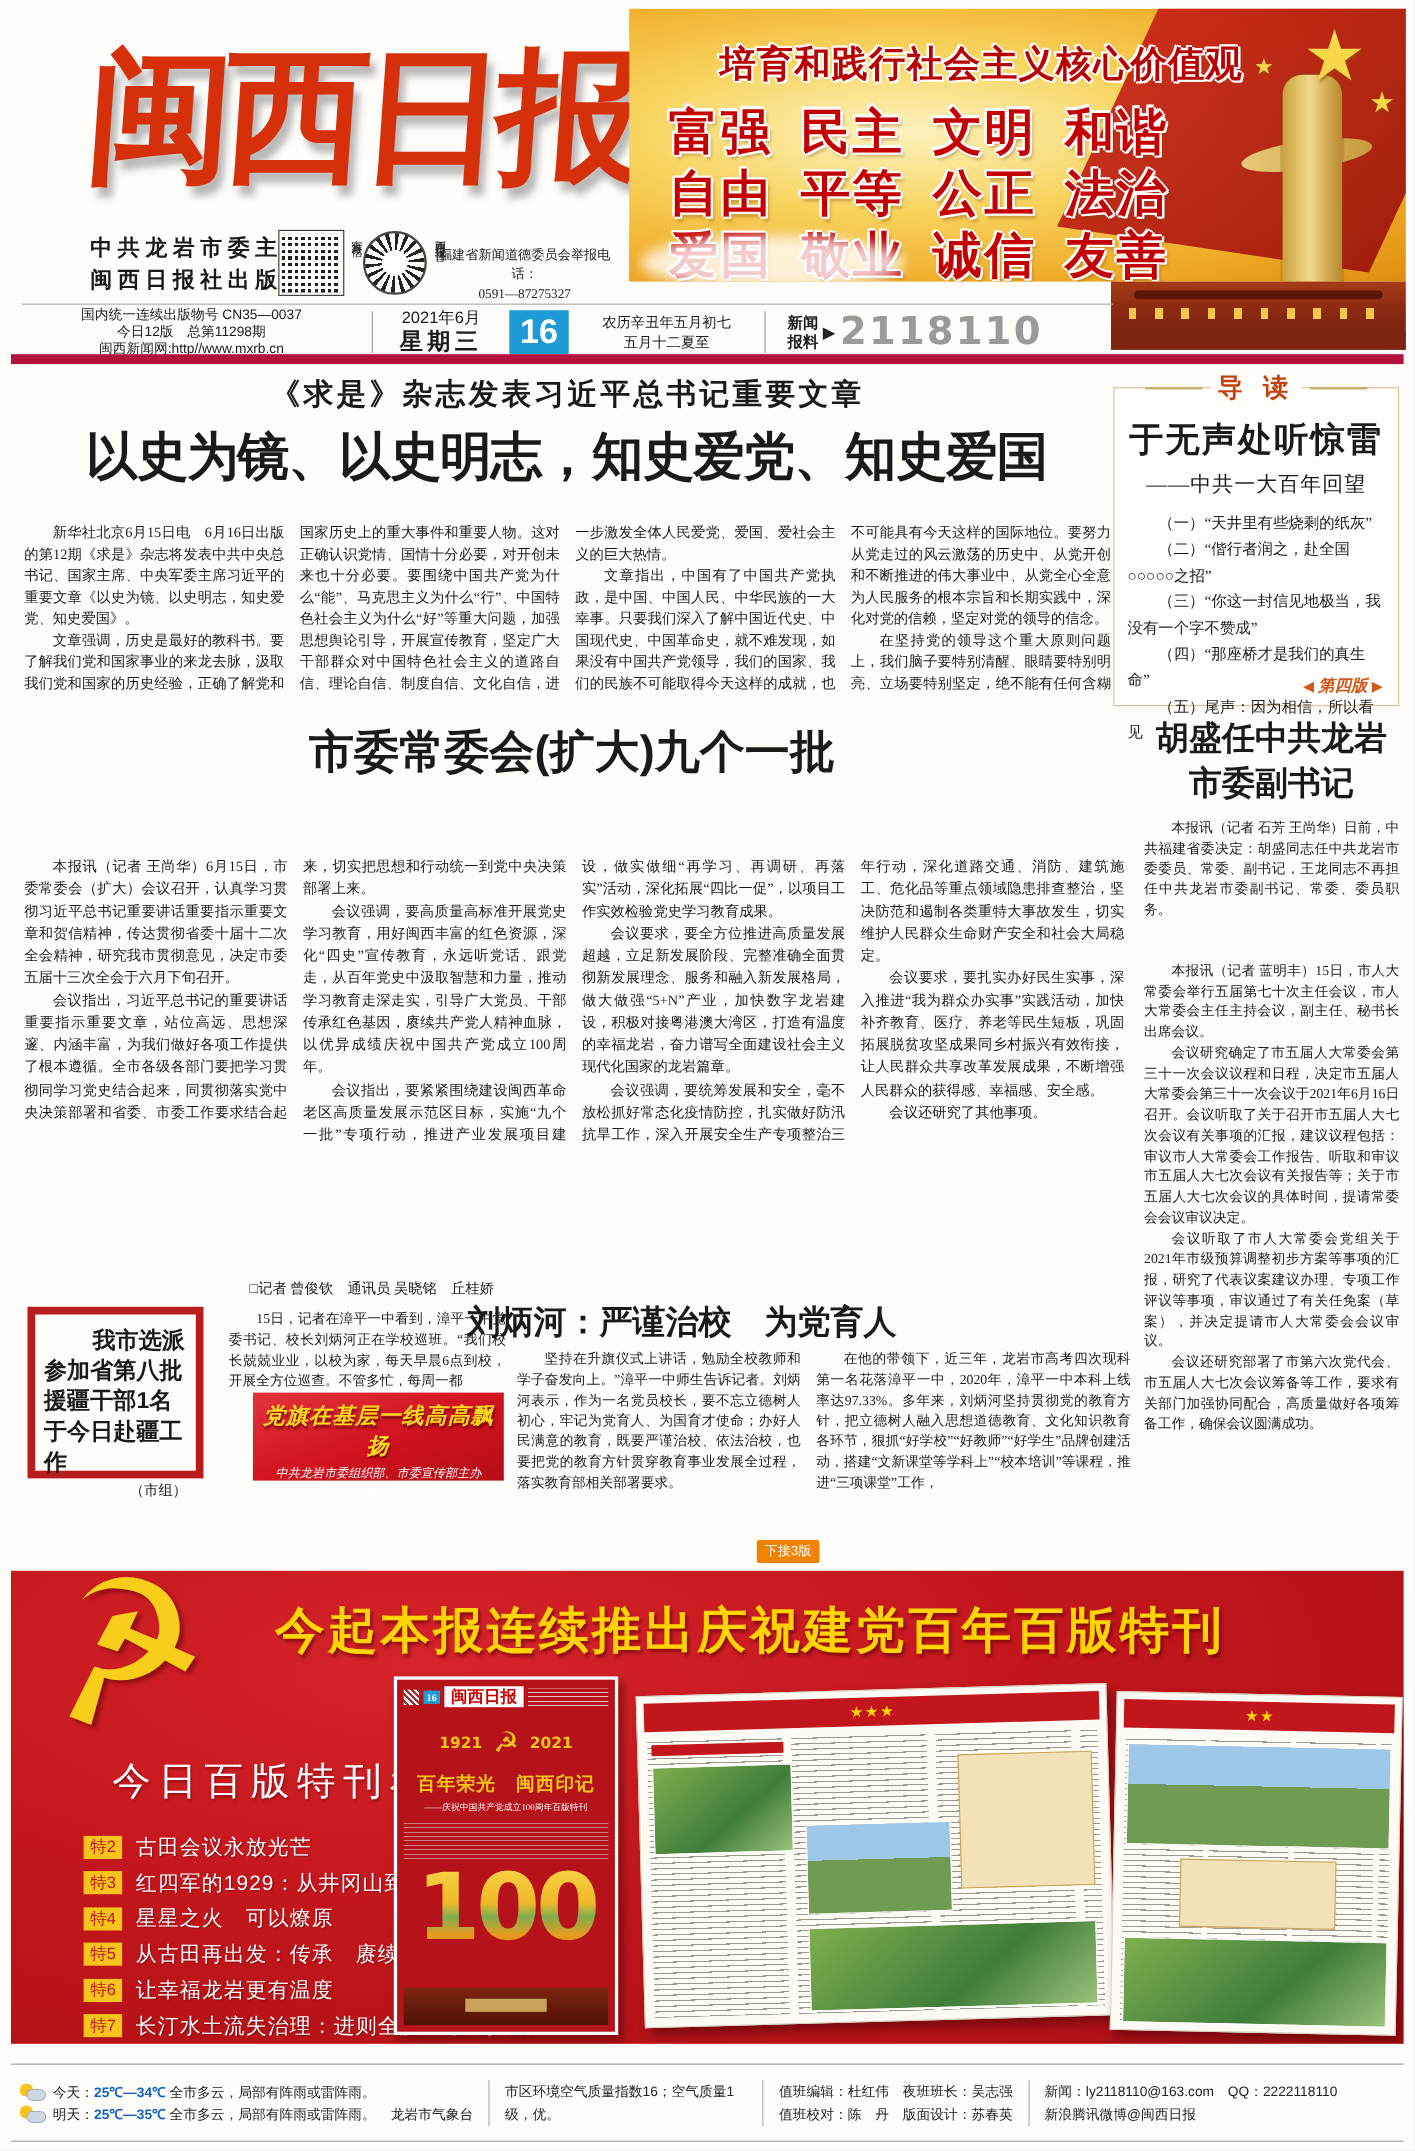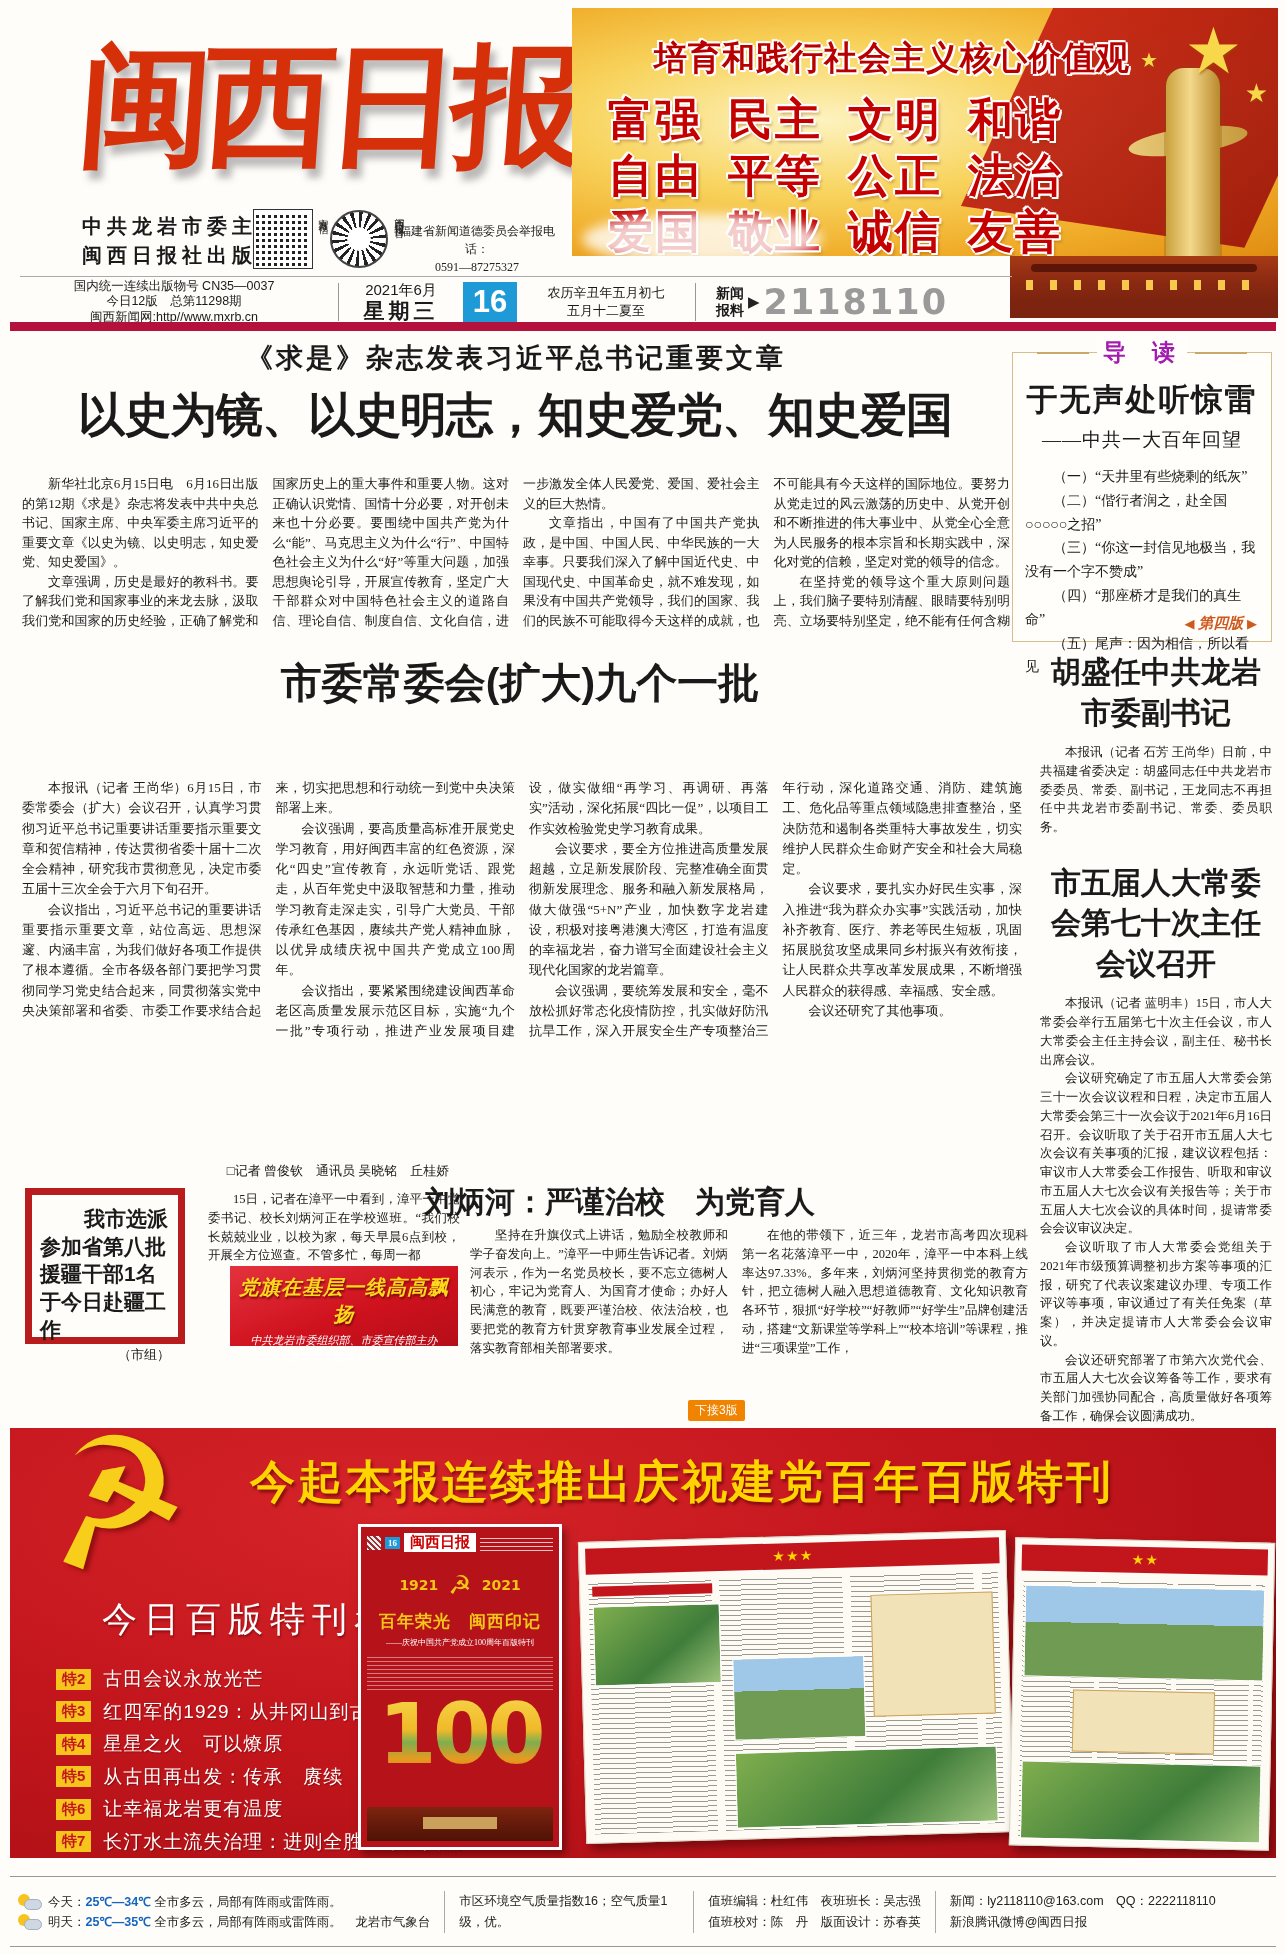--- a/index.html
+++ b/index.html
@@ -66,22 +66,22 @@
   .lead-headline{left:10px;top:384px;width:1010px;text-align:center;font-size:47px;font-weight:900;
     font-family:"Liberation Sans",sans-serif;letter-spacing:-1px;}
   .lead-body{left:22px;top:474px;width:988px;height:172px;column-count:4;column-gap:14px;
     font-size:13px;line-height:1.5;text-align:justify;overflow:hidden;}
   .lead-body p,.cols p{margin:0;text-indent:2em;}
   
   .guide{left:1012px;top:352px;width:260px;height:290px;border:1px solid #d8bd8e;background:#fffefb;
     box-sizing:border-box;padding:26px 12px 8px 12px;}
   .guide-title{position:absolute;top:-16px;left:0;width:100%;display:flex;align-items:center;justify-content:center;gap:8px;}
   .guide-title .line{flex:0 0 52px;height:2px;background:#c9a86a;}
-  .guide-title .t{background:#fffefb;padding:0 6px;color:#a21caf;font-size:23px;font-weight:900;
-    font-family:Liberation Mono, monospace;letter-spacing:6px;}
+  .guide-title .t{background:#fffefb;padding:0 6px;color:#c2410c;font-size:23px;font-weight:900;
+    font-family:Liberation Sans, sans-serif;letter-spacing:6px;}
   .guide-head{font-size:31px;font-weight:900;text-align:center;font-family:"Liberation Sans",sans-serif;letter-spacing:2px;}
   .guide-sub{font-size:19px;text-align:center;margin-top:6px;letter-spacing:1px;}
   .guide-items{margin-top:12px;font-size:14px;line-height:1.7;}
   .guide-items div{text-indent:2em;}
   .guide-ref{position:absolute;right:14px;bottom:8px;color:#cf5a1e;font-size:15px;font-weight:700;font-style:italic;}
   .guide-ref .tri{color:#cf5a1e;font-size:13px;}
   
   .committee-headline{left:20px;top:656px;width:1000px;text-align:center;font-size:41px;font-weight:900;
     font-family:"Liberation Sans",sans-serif;}
   .committee-sub{left:20px;top:714px;width:1000px;text-align:center;font-size:21px;font-weight:700;line-height:1.45;}
@@ -118,22 +118,22 @@
   .special{left:10px;top:1428px;width:1266px;height:430px;overflow:hidden;
     background:radial-gradient(ellipse at 30% 20%, #d5242a 0%, #c3161c 45%, #a80f15 100%);}
   .emblem{position:absolute;left:26px;top:-26px;font-size:170px;color:#f7cf1b;font-family:"DejaVu Sans",sans-serif;
     transform:rotate(-14deg);text-shadow:3px 4px 4px rgba(90,0,0,.5);}
   .special-title{position:absolute;left:240px;top:24px;width:1020px;font-size:45px;font-weight:900;color:#ffd400;
     font-family:"Liberation Sans",sans-serif;letter-spacing:3px;text-shadow:2px 3px 3px rgba(90,0,0,.6);}
   .hl-title{position:absolute;left:92px;top:168px;font-size:35px;color:#fff;letter-spacing:7px;
     font-family:"Liberation Sans",sans-serif;text-shadow:1px 2px 2px rgba(90,0,0,.5);}
   .hl-list{position:absolute;left:46px;top:238px;display:flex;flex-direction:column;gap:6.5px;}
   .hl-item{display:flex;align-items:center;gap:12px;}
-  .hl-badge{background:#f7c31d;color:#c3161c;font-weight:700;font-size:15px;padding:1px 6px;
-    font-family:"Liberation Sans",sans-serif;}
+  .hl-badge{background:#f7c31d;color:#c3161c;font-weight:400;font-size:15px;padding:1px 6px;
+    font-family:"Liberation Sans",sans-serif;margin-left:20px;}
   .hl-text{color:#fff;font-size:19px;letter-spacing:1px;font-family:"Liberation Sans",sans-serif;
     text-shadow:1px 1px 1px rgba(90,0,0,.5);}
   .mini{position:absolute;left:348px;top:96px;width:204px;height:326px;background:#b5121a;border:3px solid #fff;
     box-shadow:4px 5px 8px rgba(60,0,0,.5);box-sizing:border-box;padding:6px;}
   .mini-mast{display:flex;align-items:center;gap:4px;}
   .mini-qr{width:14px;height:14px;background:repeating-linear-gradient(45deg,#eee 0 2px,#933 2px 4px);}
   .mini-day{background:#1e9bd7;color:#fff;font-size:9px;font-weight:700;padding:1px 3px;}
   .mini-name{background:#fff;color:#c00;font-size:15px;font-weight:900;padding:0 6px;font-family:"DejaVu Serif",serif;}
   .mini-lines{flex:1;height:16px;background:repeating-linear-gradient(0deg,rgba(255,255,255,.75) 0 1px,transparent 1px 4px);}
   .mini-years{display:flex;justify-content:center;align-items:center;gap:10px;margin-top:18px;color:#f5c518;
@@ -299,21 +299,20 @@
     <p>会议要求，要扎实办好民生实事，深入推进“我为群众办实事”实践活动，加快补齐教育、医疗、养老等民生短板，巩固拓展脱贫攻坚成果同乡村振兴有效衔接，让人民群众共享改革发展成果，不断增强人民群众的获得感、幸福感、安全感。</p>
     <p>会议还研究了其他事项。</p>
   </div>
 
   <div class="abs rail">
     <div class="rail-h">胡盛任中共龙岩市委副书记</div>
     <div class="rail-b">
       <p>本报讯（记者 石芳 王尚华）日前，中共福建省委决定：胡盛同志任中共龙岩市委委员、常委、副书记，王龙同志不再担任中共龙岩市委副书记、常委、委员职务。</p>
     </div>
     <div class="rail-gap"></div>
-    <div class="rail-h">市五届人大常委会第七十次主任会议召开</div>
     <div class="rail-b">
       <p>本报讯（记者 蓝明丰）15日，市人大常委会举行五届第七十次主任会议，市人大常委会主任主持会议，副主任、秘书长出席会议。</p>
       <p>会议研究确定了市五届人大常委会第三十一次会议议程和日程，决定市五届人大常委会第三十一次会议于2021年6月16日召开。会议听取了关于召开市五届人大七次会议有关事项的汇报，建议议程包括：审议市人大常委会工作报告、听取和审议市五届人大七次会议有关报告等；关于市五届人大七次会议的具体时间，提请常委会会议审议决定。</p>
       <p>会议听取了市人大常委会党组关于2021年市级预算调整初步方案等事项的汇报，研究了代表议案建议办理、专项工作评议等事项，审议通过了有关任免案（草案），并决定提请市人大常委会会议审议。</p>
       <p>会议还研究部署了市第六次党代会、市五届人大七次会议筹备等工作，要求有关部门加强协同配合，高质量做好各项筹备工作，确保会议圆满成功。</p>
     </div>
   </div>
 
   <div class="abs xin-box">
     <div class="xin-text">我市选派参加省第八批援疆干部1名于今日赴疆工作</div>

